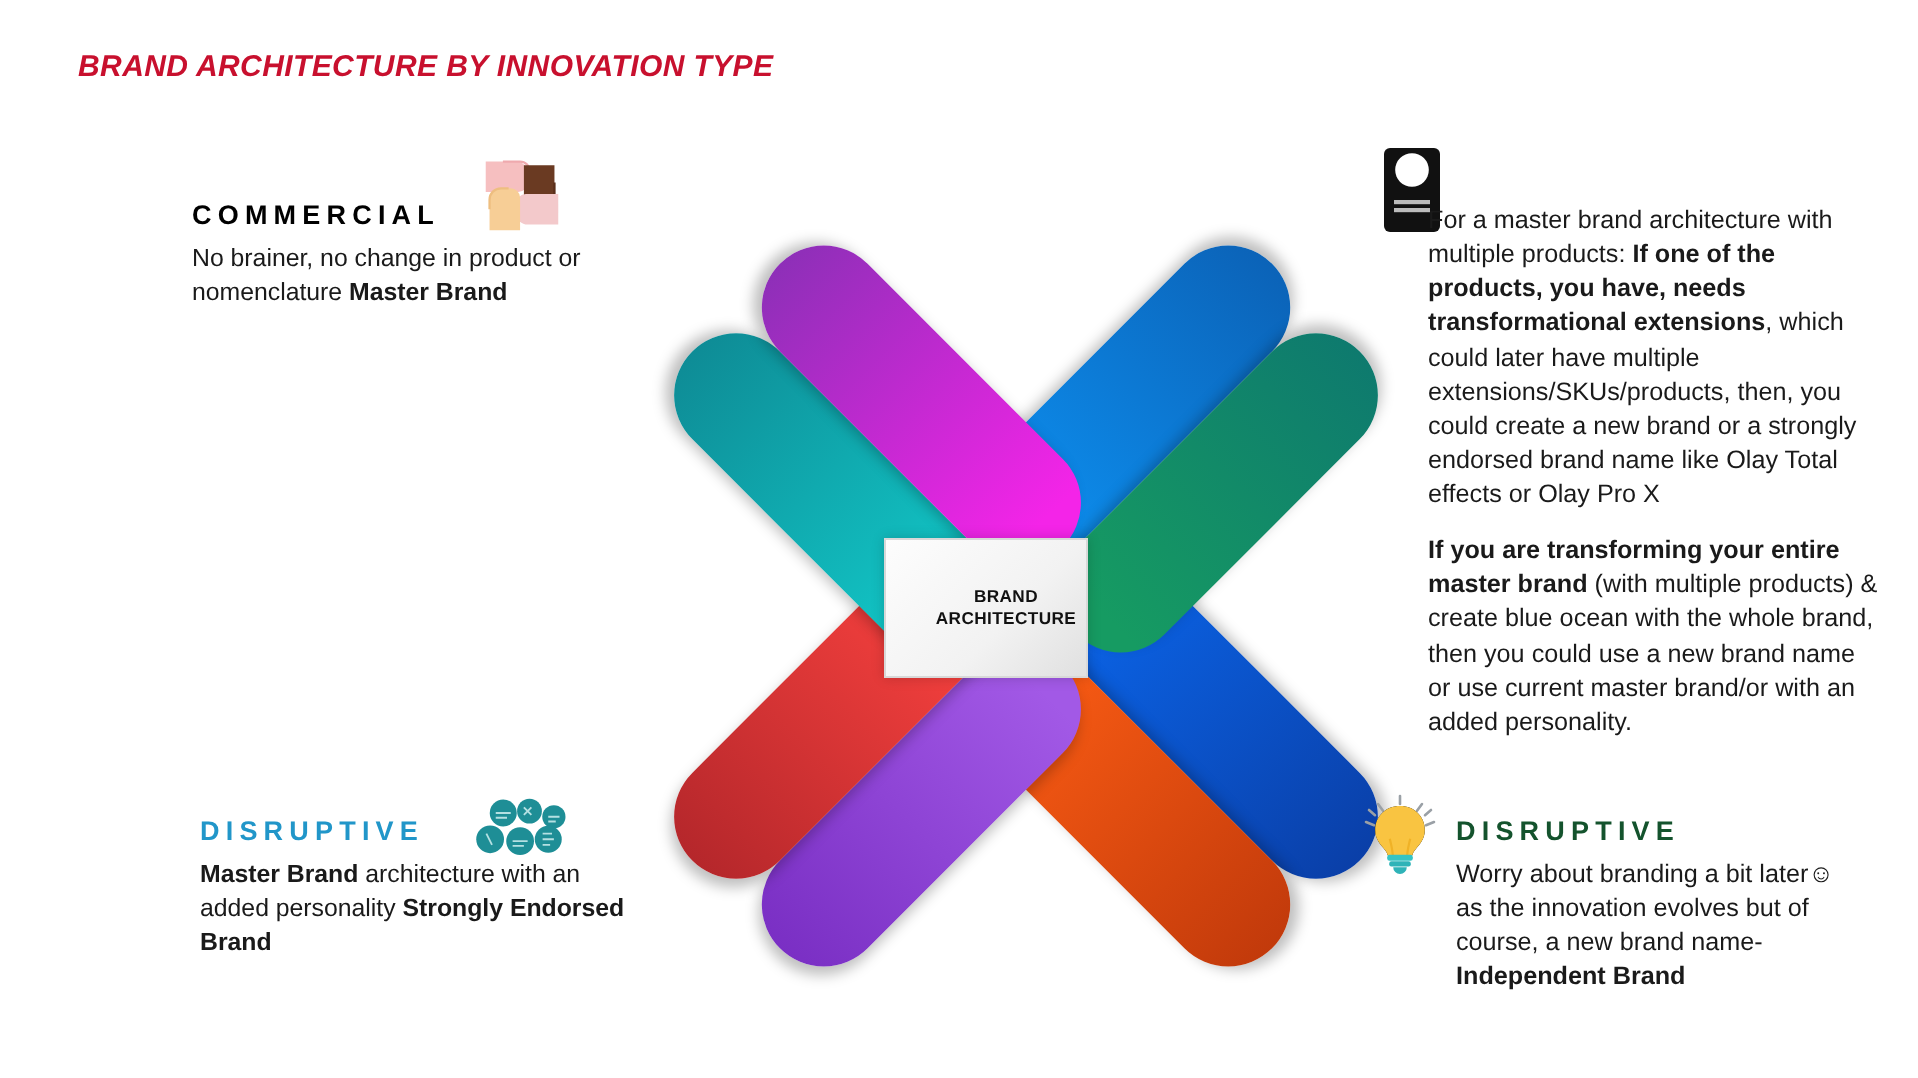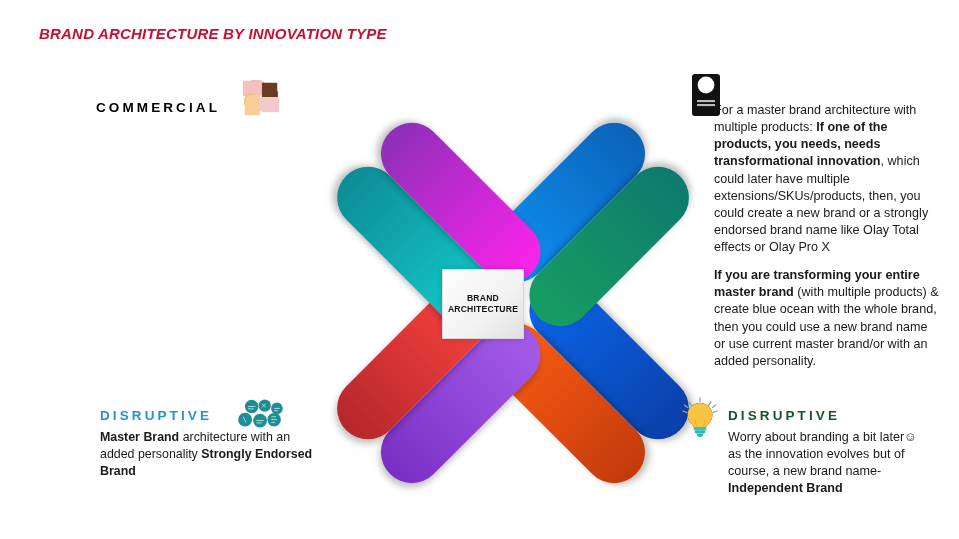--- a/index.html
+++ b/index.html
@@ -97,21 +97,21 @@
   <div id="xwrap">
     <div class="arm b1" style="background: linear-gradient(to top, rgb(10, 63, 168) 0%, rgb(11, 99, 229) 92%);"></div>
     <div class="arm a1" style="background: linear-gradient(to top, rgb(194, 58, 11) 0%, rgb(250, 92, 20) 92%);"></div>
     <div class="arm b2" style="background: linear-gradient(to top, rgb(122, 47, 196) 0%, rgb(162, 89, 230) 92%);"></div>
     <div class="arm a2" style="background: linear-gradient(to top, rgb(181, 39, 43) 0%, rgb(249, 66, 63) 92%);"></div>
     <div class="arm b4" style="background: linear-gradient(to top, rgb(11, 99, 184) 0%, rgb(13, 143, 239) 92%);"></div>
     <div class="arm a4" style="background: linear-gradient(to top, rgb(14, 122, 110) 0%, rgb(22, 155, 98) 92%);"></div>
     <div class="arm b3" style="background: linear-gradient(to top, rgb(14, 140, 150) 0%, rgb(18, 200, 200) 92%);"></div>
     <div class="arm a3" style="background: linear-gradient(to top, rgb(142, 47, 184) 0%, rgb(244, 36, 232) 92%);"></div>
 
-    <div id="center-box" style="background: linear-gradient(135deg, rgb(253, 253, 253) 0%, rgb(242, 242, 242) 60%, rgb(224, 224, 224) 100%);">
+    <div id="center-box" style="background: linear-gradient(135deg, rgb(253, 253, 253) 0%, rgb(242, 242, 242) 60%, rgb(224, 224, 224) 100%); padding-left: 20px;">
       <div id="center-label">
         <span>BRAND</span><br>
         <span>ARCHITECTURE</span>
       </div>
     </div>
   </div>
 
   <span class="icon" id="ic-hands">
     <svg viewBox="0 0 48 44" width="46" height="42" aria-hidden="true">
 
@@ -122,20 +122,23 @@
       <path d="M41 16 v9 a5 5 0 0 1 -5 5 h-4" fill="none" stroke="#5A2F1B" stroke-width="1.2"></path>
 
       <path d="M43 38 h-16 a6 6 0 0 1 -6 -6 v-5 a5 5 0 0 1 5 -5 h7 l10 0 z" fill="#F3C9CB"></path>
 
       <path d="M7 41 v-16 a6 6 0 0 1 6 -6 h5 a5 5 0 0 1 5 5 v7 l0 10 z" fill="#F7CE96"></path>
       <path d="M7 30 v-5 a6 6 0 0 1 6 -6 h4" fill="none" stroke="#EEBE80" stroke-width="1.2"></path>
     </svg>
   </span>
   <div class="block" id="blk-commercial">
     <div class="heading" style="color: #000000;">COMMERCIAL</div>
+    <div class="body-txt">
+      <p class="para">No brainer, no change in product or nomenclature <b>Master Brand</b></p>
+    </div>
   </div>
 
   <span class="icon" id="ic-circles">
     <svg viewBox="0 0 52 32" width="50" height="30" aria-hidden="true">
       <g fill="#1E8E96">
         <circle cx="16" cy="8" r="7.2"></circle>
         <circle cx="30" cy="7" r="6.6"></circle>
         <circle cx="43" cy="10" r="6.2"></circle>
         <circle cx="9" cy="22" r="7.4"></circle>
         <circle cx="25" cy="23" r="7.4"></circle>
@@ -163,21 +166,21 @@
       <path d="M5 3 h22 a3 3 0 0 1 3 3 v36 a3 3 0 0 1 -3 3 h-22 a3 3 0 0 1 -3 -3 v-36 a3 3 0 0 1 3 -3 z" fill="#111111"></path>
       <circle cx="16" cy="14" r="8.4" fill="#FFFFFF"></circle>
       <g fill="#BBBBBB">
         <rect x="7" y="29" width="18" height="2.1"></rect>
         <rect x="7" y="33" width="18" height="2.1"></rect>
       </g>
     </svg>
   </span>
   <div class="block" id="blk-transformational">
     <div class="body-txt">
-      <p class="para">For a master brand architecture with multiple products: <b>If one of the products, you needs, needs transformational innovation</b>, which could later have multiple extensions/SKUs/products, then, you could create a new brand or a strongly endorsed brand name like Olay Total effects or Olay Pro X</p>
+      <p class="para">For a master brand architecture with multiple products: <b>If one of the products, you have, needs transformational extensions</b>, which could later have multiple extensions/SKUs/products, then, you could create a new brand or a strongly endorsed brand name like Olay Total effects or Olay Pro X</p>
       <p class="para"><b>If you are transforming your entire master brand</b> (with multiple products) &amp; create blue ocean with the whole brand, then you could use a new brand name or use current master brand/or with an added personality.</p>
     </div>
   </div>
 
   <span class="icon" id="ic-bulb">
     <svg viewBox="0 0 44 42" width="44" height="42" aria-hidden="true">
       <g stroke="#9AA0A6" stroke-width="1.3" stroke-linecap="round">
         <path d="M22 2 v4"></path>
           <path d="M11 6 l2.5 3.4"></path>
           <path d="M33 6 l-2.5 3.4"></path>

